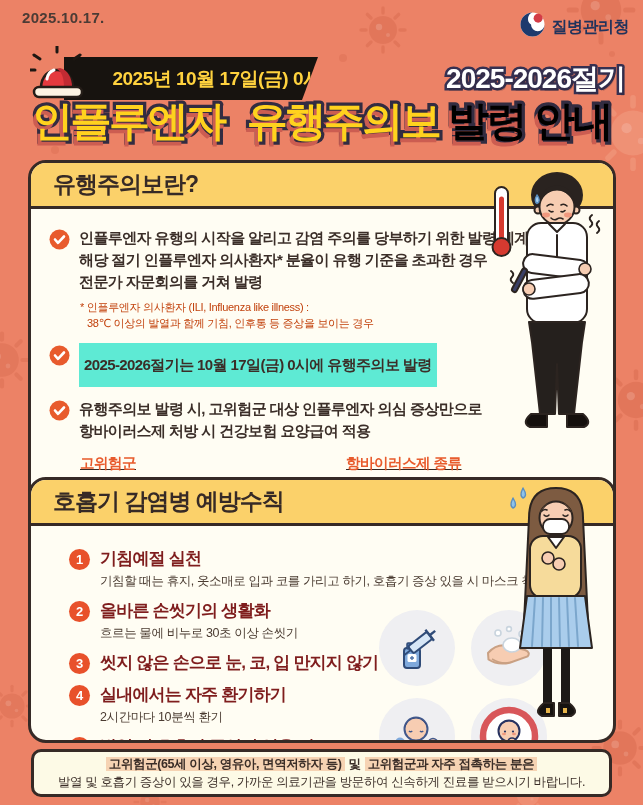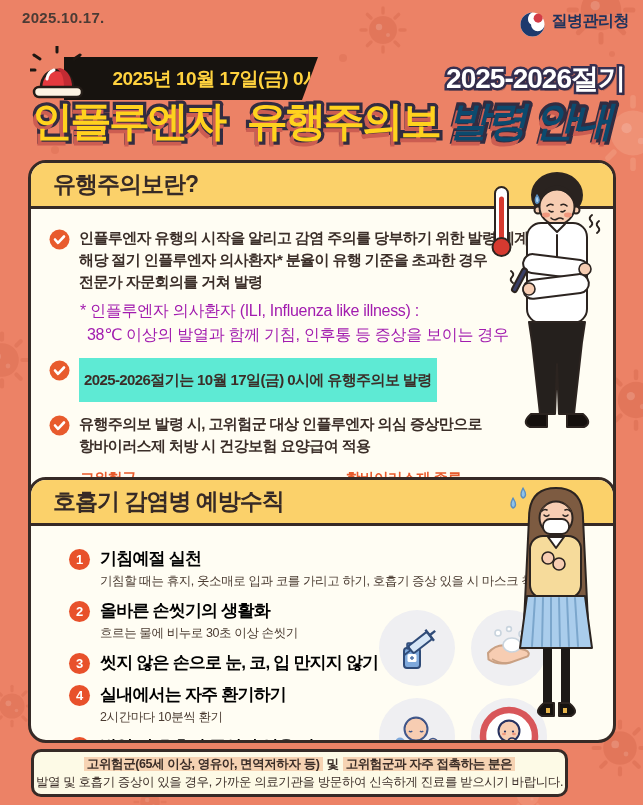--- a/index.html
+++ b/index.html
@@ -6,21 +6,21 @@
   .poster{
     position:relative;width:643px;height:805px;overflow:hidden;
     background:#EC8266;
     font-family:"Liberation Sans","DejaVu Sans",sans-serif;
     color:#362A26;
   }
   .bg-decor{position:absolute;inset:0;pointer-events:none;}
 
   
   .date-label{position:absolute;left:22px;top:9px;font-size:15px;font-weight:700;color:#4B3B35;letter-spacing:.3px;}
-  .kdca-logo{position:absolute;right:14px;top:11px;display:flex;align-items:flex-start;gap:6px;}
+  .kdca-logo{position:absolute;right:14px;top:11px;display:flex;align-items:flex-end;gap:6px;}
   .agency-name{font-size:16px;font-weight:800;color:#20335C;letter-spacing:-.5px;}
 
   
   .date-banner{
     position:absolute;left:64px;top:57px;width:254px;height:43px;
     background:#17130F;
     clip-path:polygon(0 0,100% 0,calc(100% - 16px) 100%,0 100%);
     display:flex;align-items:center;justify-content:center;
     padding-left:52px;box-sizing:border-box;
   }
@@ -33,69 +33,69 @@
     -webkit-text-stroke:5px #363051;paint-order:stroke;
     text-shadow:2px 3px 0 rgba(40,30,50,.25);white-space:nowrap;
   }
 
   .main-title{
     position:absolute;left:0;right:0;top:94px;text-align:center;
     font-size:41px;font-weight:900;letter-spacing:-2.5px;white-space:nowrap;
   }
   .main-title span{-webkit-text-stroke:6.5px #332C41;paint-order:stroke;text-shadow:-3px 5px 0 #CC5D51;}
   .title-highlight{color:#FFD21E;font-family:Liberation Mono, monospace;}
-  .title-suffix{color:#0c4a6e;font-style:italic;}
+  .title-suffix{color:#000000;}
 
   
   .card{
     position:absolute;left:28px;width:588px;background:#FFFDF3;
     border:3px solid #362A26;border-radius:18px;box-sizing:border-box;overflow:hidden;
   }
   .card-header{
     height:43px;background:#FBD16A;border-bottom:3px solid #362A26;
     display:flex;align-items:center;padding-left:22px;
   }
   .card-header .header-title{font-size:23px;font-weight:900;color:#362A26;letter-spacing:-1px;}
   .card-advisory{top:160px;height:392px;}
   .card-prevention{top:477px;height:266px;}
 
   .card-body{position:relative;padding:10px 18px 0 18px;}
 
   .bullet{display:flex;gap:9px;margin-top:8px;}
   .check-icon{flex:0 0 auto;margin-top:2px;}
   .bullet-lines{font-size:15px;font-weight:800;line-height:1.48;color:#3B2E28;letter-spacing:-.6px;white-space:nowrap;}
-  .footnote{margin:5px 0 0 31px;font-size:16px;font-weight:500;color:#a21caf;line-height:1.5;letter-spacing:-.3px;}
+  .footnote{margin:5px 0 0 31px;font-size:11px;font-weight:500;color:#c2410c;line-height:1.5;letter-spacing:-.3px;}
   .footnote .fn2{padding-left:7px;}
   .hl-yellow{background:#5eead4;padding:11px 5px;display:inline-block;}
   .cols{display:flex;gap:34px;margin:12px 0 0 31px;text-decoration:underline;}
   .col-label{font-size:14.5px;font-weight:800;color:#E85B2D;letter-spacing:-.5px;}
   .col-lines{margin-top:4px;font-size:12.3px;font-weight:500;color:#46372E;line-height:1.55;letter-spacing:-.3px;white-space:nowrap;}
 
   .man-illustration{position:absolute;right:4px;top:2px;z-index:3;}
   .woman-illustration{position:absolute;right:2px;top:2px;z-index:3;}
 
   
   .items{padding:12px 0 0 20px;}
   .p-item{display:flex;gap:10px;margin-bottom:10px;}
   .item-number-badge{
     flex:0 0 auto;width:21px;height:21px;border-radius:50%;background:#E8512B;
     color:#fff;font-size:13px;font-weight:800;display:flex;align-items:center;justify-content:center;margin-top:1px;
   }
-  .item-title{font-size:17px;font-weight:800;color:#000000;letter-spacing:-.8px;line-height:1.3;white-space:nowrap;}
+  .item-title{font-size:17px;font-weight:800;color:#7f1d1d;letter-spacing:-.8px;line-height:1.3;white-space:nowrap;}
   .item-desc{font-size:12.5px;font-weight:500;color:#4A3B31;margin-top:3px;letter-spacing:-.4px;white-space:nowrap;}
 
   .icon-grid{
     position:absolute;left:348px;top:84px;display:grid;
     grid-template-columns:76px 76px;grid-auto-rows:76px;gap:12px 16px;
   }
   .icon-circle{width:76px;height:76px;border-radius:50%;background:#EFEFF2;display:flex;align-items:center;justify-content:center;}
 
   
   .footer-notice{
-    position:absolute;left:31px;top:749px;width:537px;height:48px;box-sizing:border-box;
+    position:absolute;left:31px;top:749px;width:581px;height:48px;box-sizing:border-box;
     background:#FDFAE6;border:3px solid #362A26;border-radius:10px;
     display:flex;flex-direction:column;align-items:center;justify-content:center;gap:1px;
     font-size:12.5px;color:#3B2E28;letter-spacing:-.4px;white-space:nowrap;
   }
   .footer-line1{font-weight:800;}
   .footer-line2{font-weight:400;}
   .hl-peach{background:#F6D3B3;padding:0 3px;}
   .footer-mid{padding:0 4px;}
 </style>
 </head>

